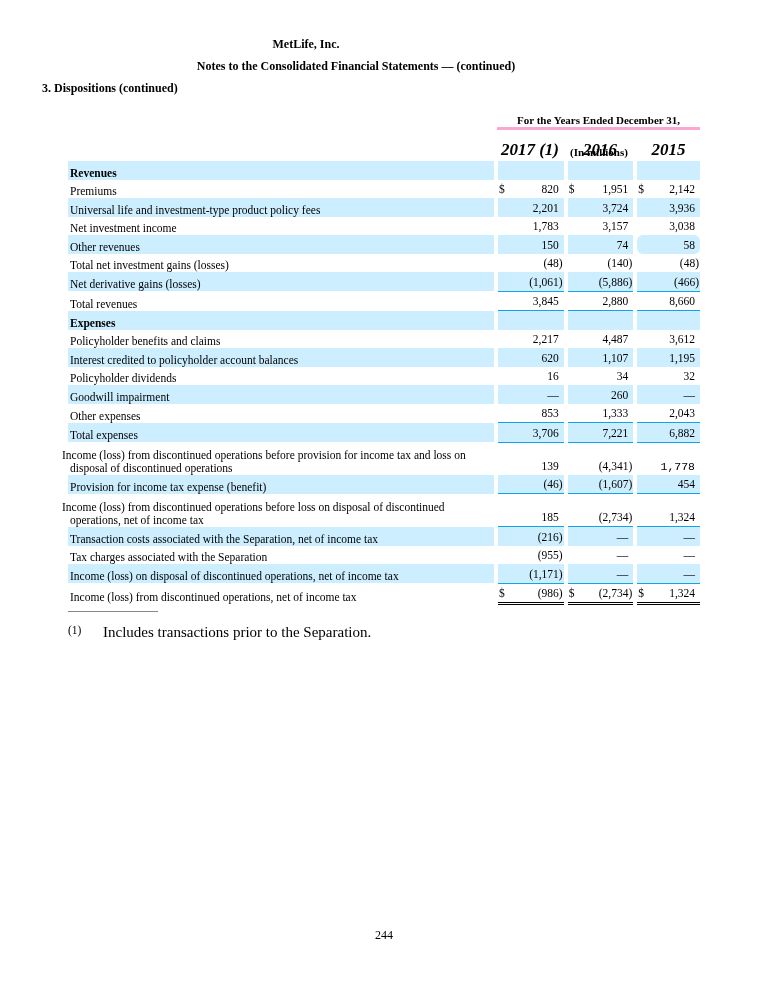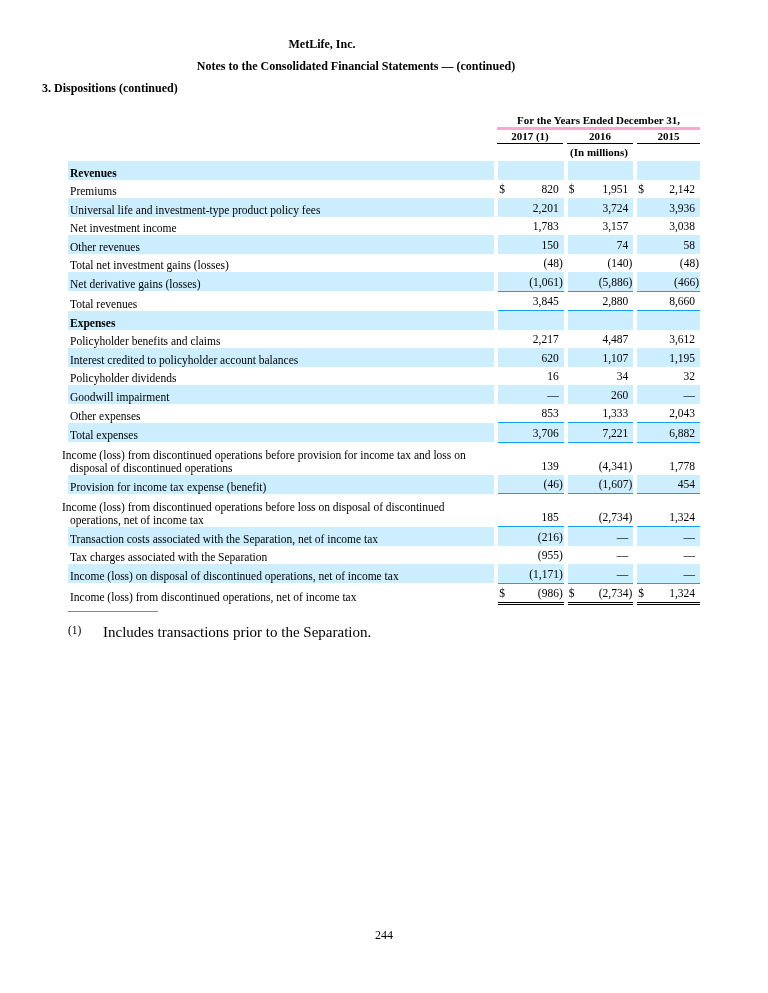--- a/index.html
+++ b/index.html
@@ -1,21 +1,21 @@
 <!DOCTYPE html>
 <html><head>
 <meta charset="utf-8">
 <style>
   html, body { margin: 0; padding: 0; background: #ffffff; }
   body { width: 768px; height: 993px; position: relative; font-family: "Liberation Serif", serif; color: #000; font-size: 11.5px; }
-  .company { position: absolute; top: 37px; left: 0; width: 612px; text-align: center; font-weight: bold; font-size: 12px; margin-left: 16px; }
+  .company { position: absolute; top: 37px; left: 0; width: 612px; text-align: center; font-weight: bold; font-size: 12px; }
   .subtitle { position: absolute; top: 59px; left: 0; width: 712px; text-align: center; font-weight: bold; font-size: 12px; }
   .section { position: absolute; top: 81px; left: 42px; font-weight: bold; font-size: 12px; }
   .period { position: absolute; top: 114px; left: 497px; width: 203px; text-align: center; font-weight: bold; font-size: 11px; border-bottom: 3px solid #f9a8d4; padding-bottom: 1px; }
-  .yr { position: absolute; top: 130px; font-weight: bold; font-size: 11px; text-align: center; border-bottom: 1px solid #000; padding-bottom: 1px; }
+  .yr { position: absolute; top: 140px; font-weight: bold; font-size: 17px; text-align: center; border-bottom: 1px solid #000; padding-bottom: 1px; font-style: italic; }
   .units { position: absolute; top: 146px; left: 565px; width: 68px; text-align: center; font-weight: bold; font-size: 11px; }
 
   table.fin { position: absolute; top: 161px; left: 68px; border-collapse: collapse; width: 632px; }
   table.fin td { padding: 0; height: 18.5px; font-size: 11.5px; vertical-align: bottom; line-height: 13px; }
   tr.shade td.lbl, tr.shade td.c { background: #cceeff; }
   td.lbl { width: 429px; padding-left: 2px !important; }
   td.gap { width: 4px; background: #fff; }
   td.c { width: 66px; position: relative; }
   td.c .inner { display: flex; justify-content: space-between; padding: 0 1px 2px 1px; }
   td.c .dollar { text-align: left; }
@@ -154,21 +154,21 @@
           </div>
         </td>
         <td class="gap"></td>
         <td class="c">
           <div class="inner">
             <span class="dollar"></span>
             <span class="num paren-none">74</span>
           </div>
         </td>
         <td class="gap"></td>
-        <td class="c" style="width: 63px;">
+        <td class="c" style="width: 63px; border-radius: 6px;">
           <div class="inner">
             <span class="dollar"></span>
             <span class="num paren-none">58</span>
           </div>
         </td>
       </tr>
       <tr>
         <td class="lbl">Total net investment gains (losses)</td>
         <td class="gap"></td>
         <td class="c">
@@ -418,21 +418,21 @@
           </div>
         </td>
         <td class="gap"></td>
         <td class="c top-line">
           <div class="inner">
             <span class="dollar"></span>
             <span class="num">(4,341)</span>
           </div>
         </td>
         <td class="gap"></td>
-        <td class="c top-line" style="width: 63px;">
+        <td class="c top-line" style="width: 63px; font-family: Liberation Mono, monospace;">
           <div class="inner">
             <span class="dollar"></span>
             <span class="num paren-none">1,778</span>
           </div>
         </td>
       </tr>
       <tr class="shade">
         <td class="lbl">Provision for income tax expense (benefit)</td>
         <td class="gap"></td>
         <td class="c">

